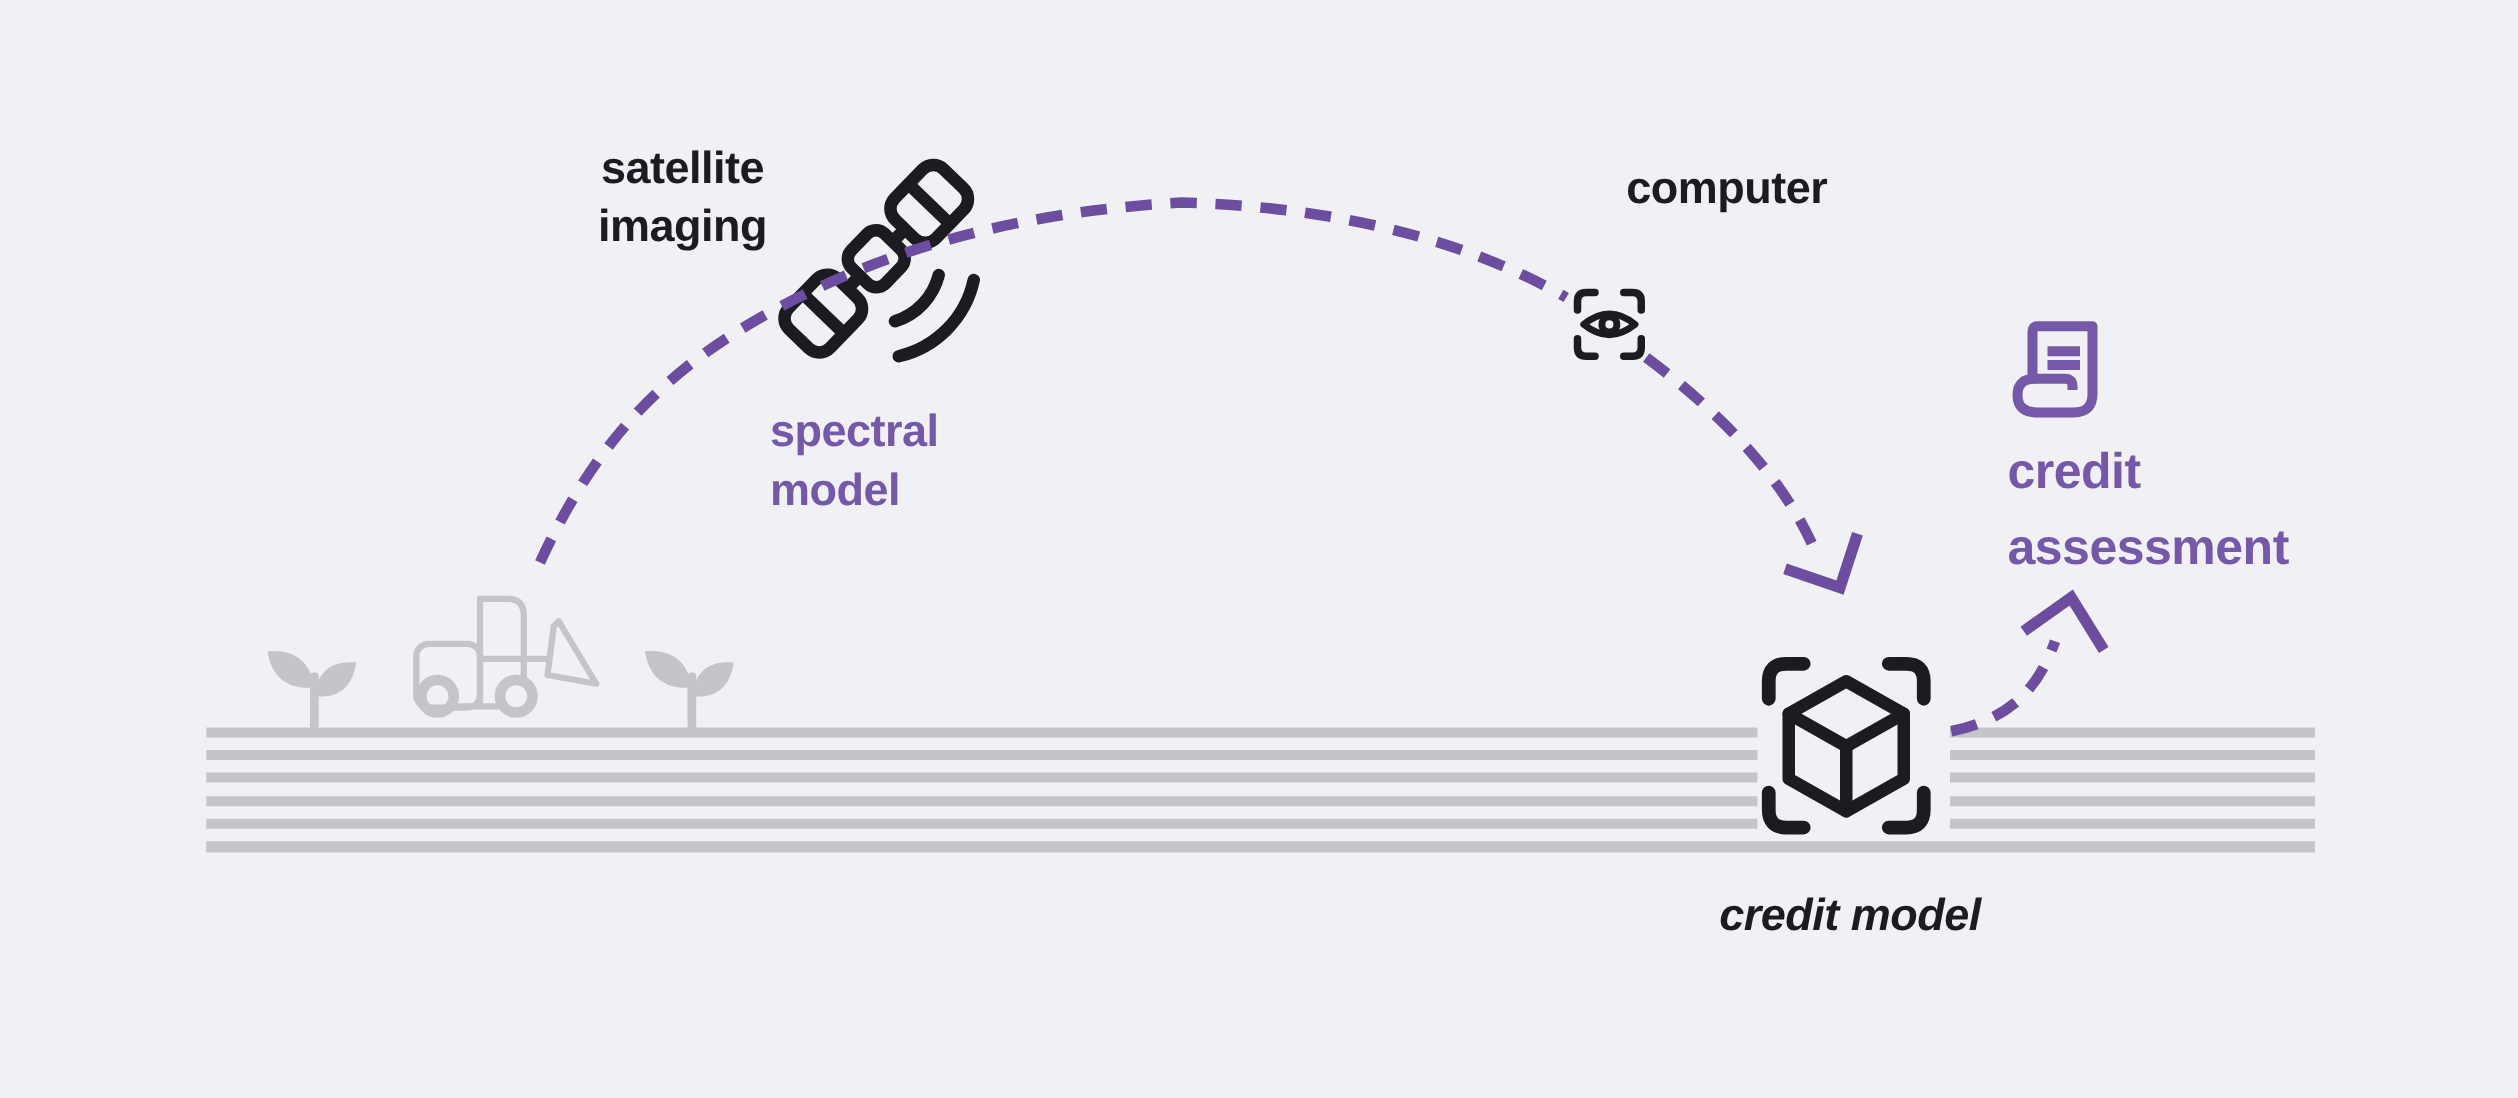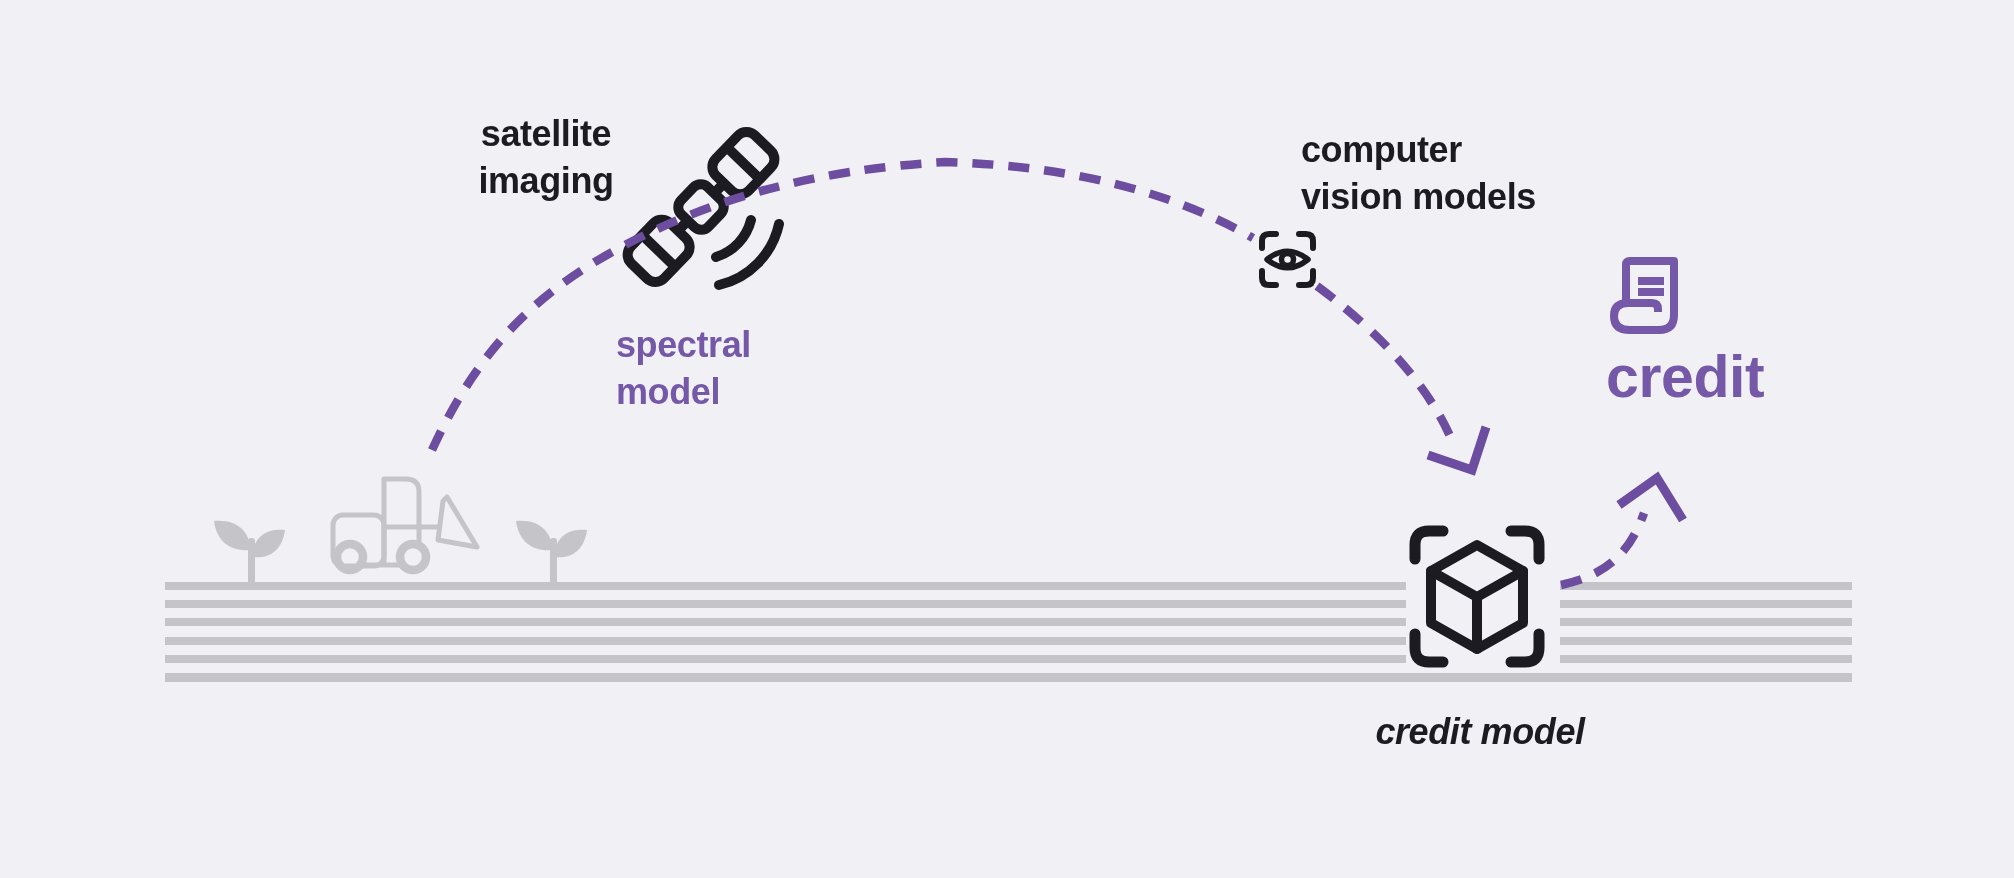--- a/index.html
+++ b/index.html
@@ -20,21 +20,21 @@
   svg{position:absolute;left:0;top:0;}
   .label{
     position:absolute;
     font-weight:700;
     letter-spacing:-0.4px;
     white-space:nowrap;
   }
   .ink{color:var(--ink);}
   .purple{color:var(--purple);}
   .std{font-size:36px;line-height:47px;}
-  .big{font-size:59px;line-height:61px;}
+  .big{font-size:40px;line-height:61px;}
   .center{text-align:center;transform:translateX(-50%);}
   
   .lbl-satellite{left:546px;top:110px;}
   .lbl-spectral{left:616px;top:321px;}
   .lbl-cv{left:1262px;top:126px;margin-left:39px;}
   .lbl-metrics{left:1172px;top:321px;}
   .lbl-credit-model{left:1480px;top:708px;font-style:italic;}
   .lbl-credit-assessment{left:1606px;top:347px;}
   
   .ink-stroke{stroke:var(--ink);fill:none;}
@@ -164,25 +164,25 @@
     <div>imaging</div>
   </div>
 
   <div class="label std purple lbl-spectral">
     <div>spectral</div>
     <div>model</div>
   </div>
 
   <div class="label std ink lbl-cv">
     <div>computer</div>
-    <div>vision models</div>
   </div>
 
 
   <div class="label std ink center lbl-credit-model">
     <div>credit model</div>
   </div>
 
   <div class="label big purple lbl-credit-assessment">
     <div>credit</div>
+    <div>assessment</div>
   </div>
 
 </div>
 
 </body></html>

